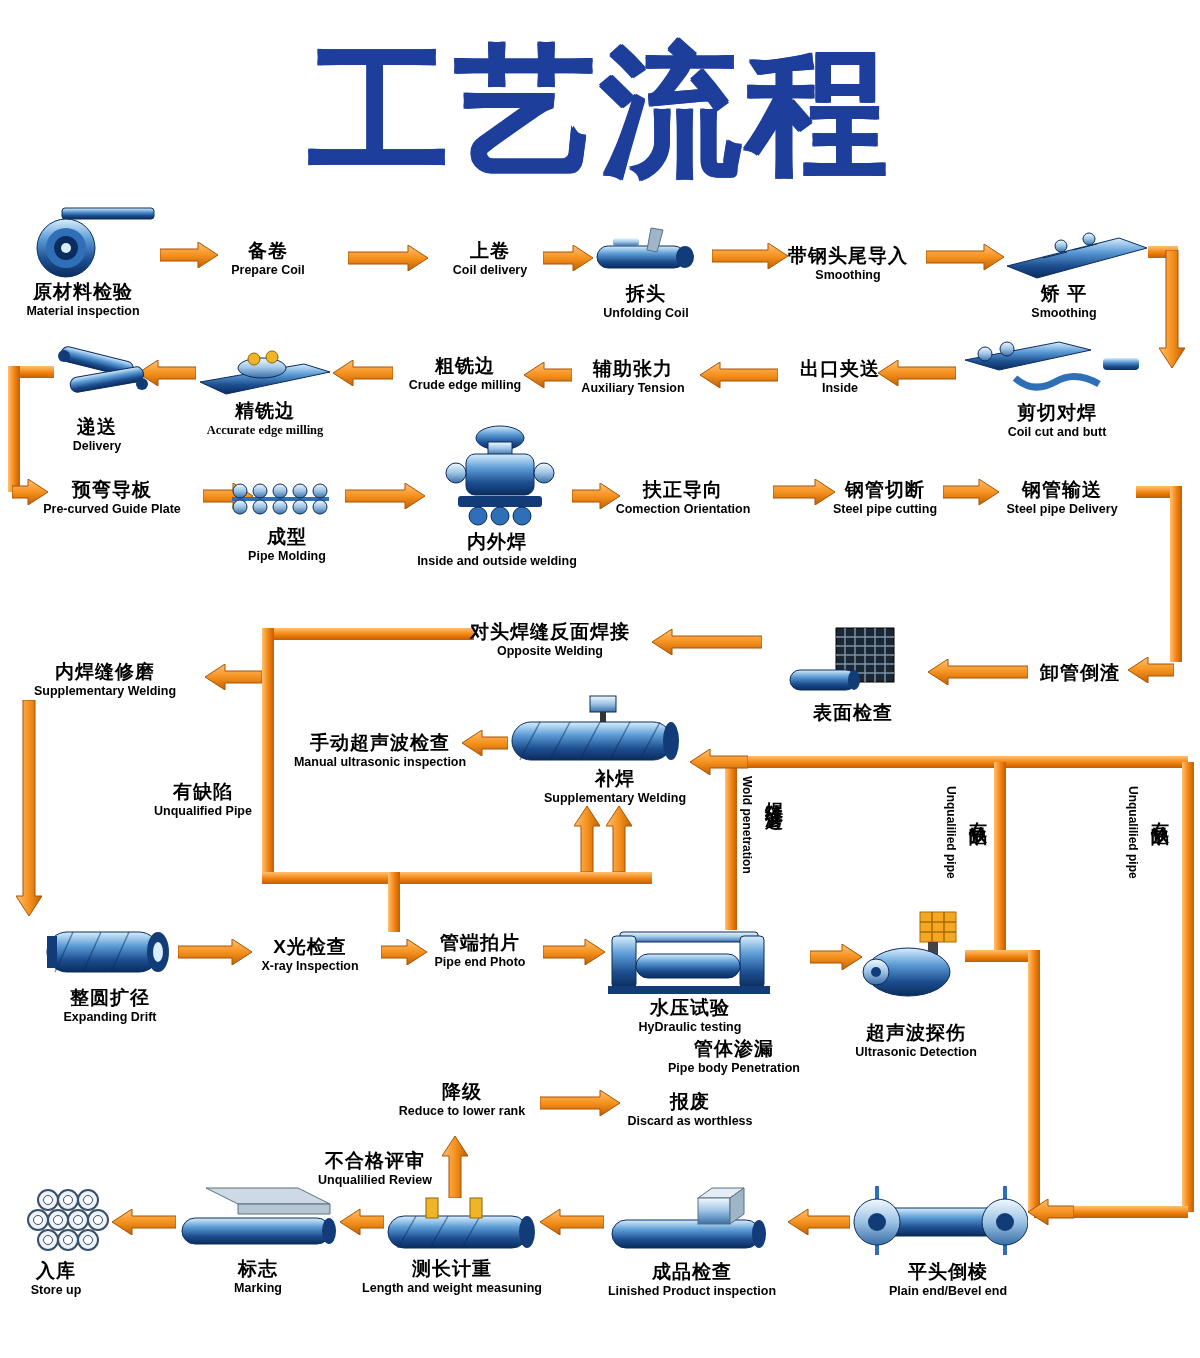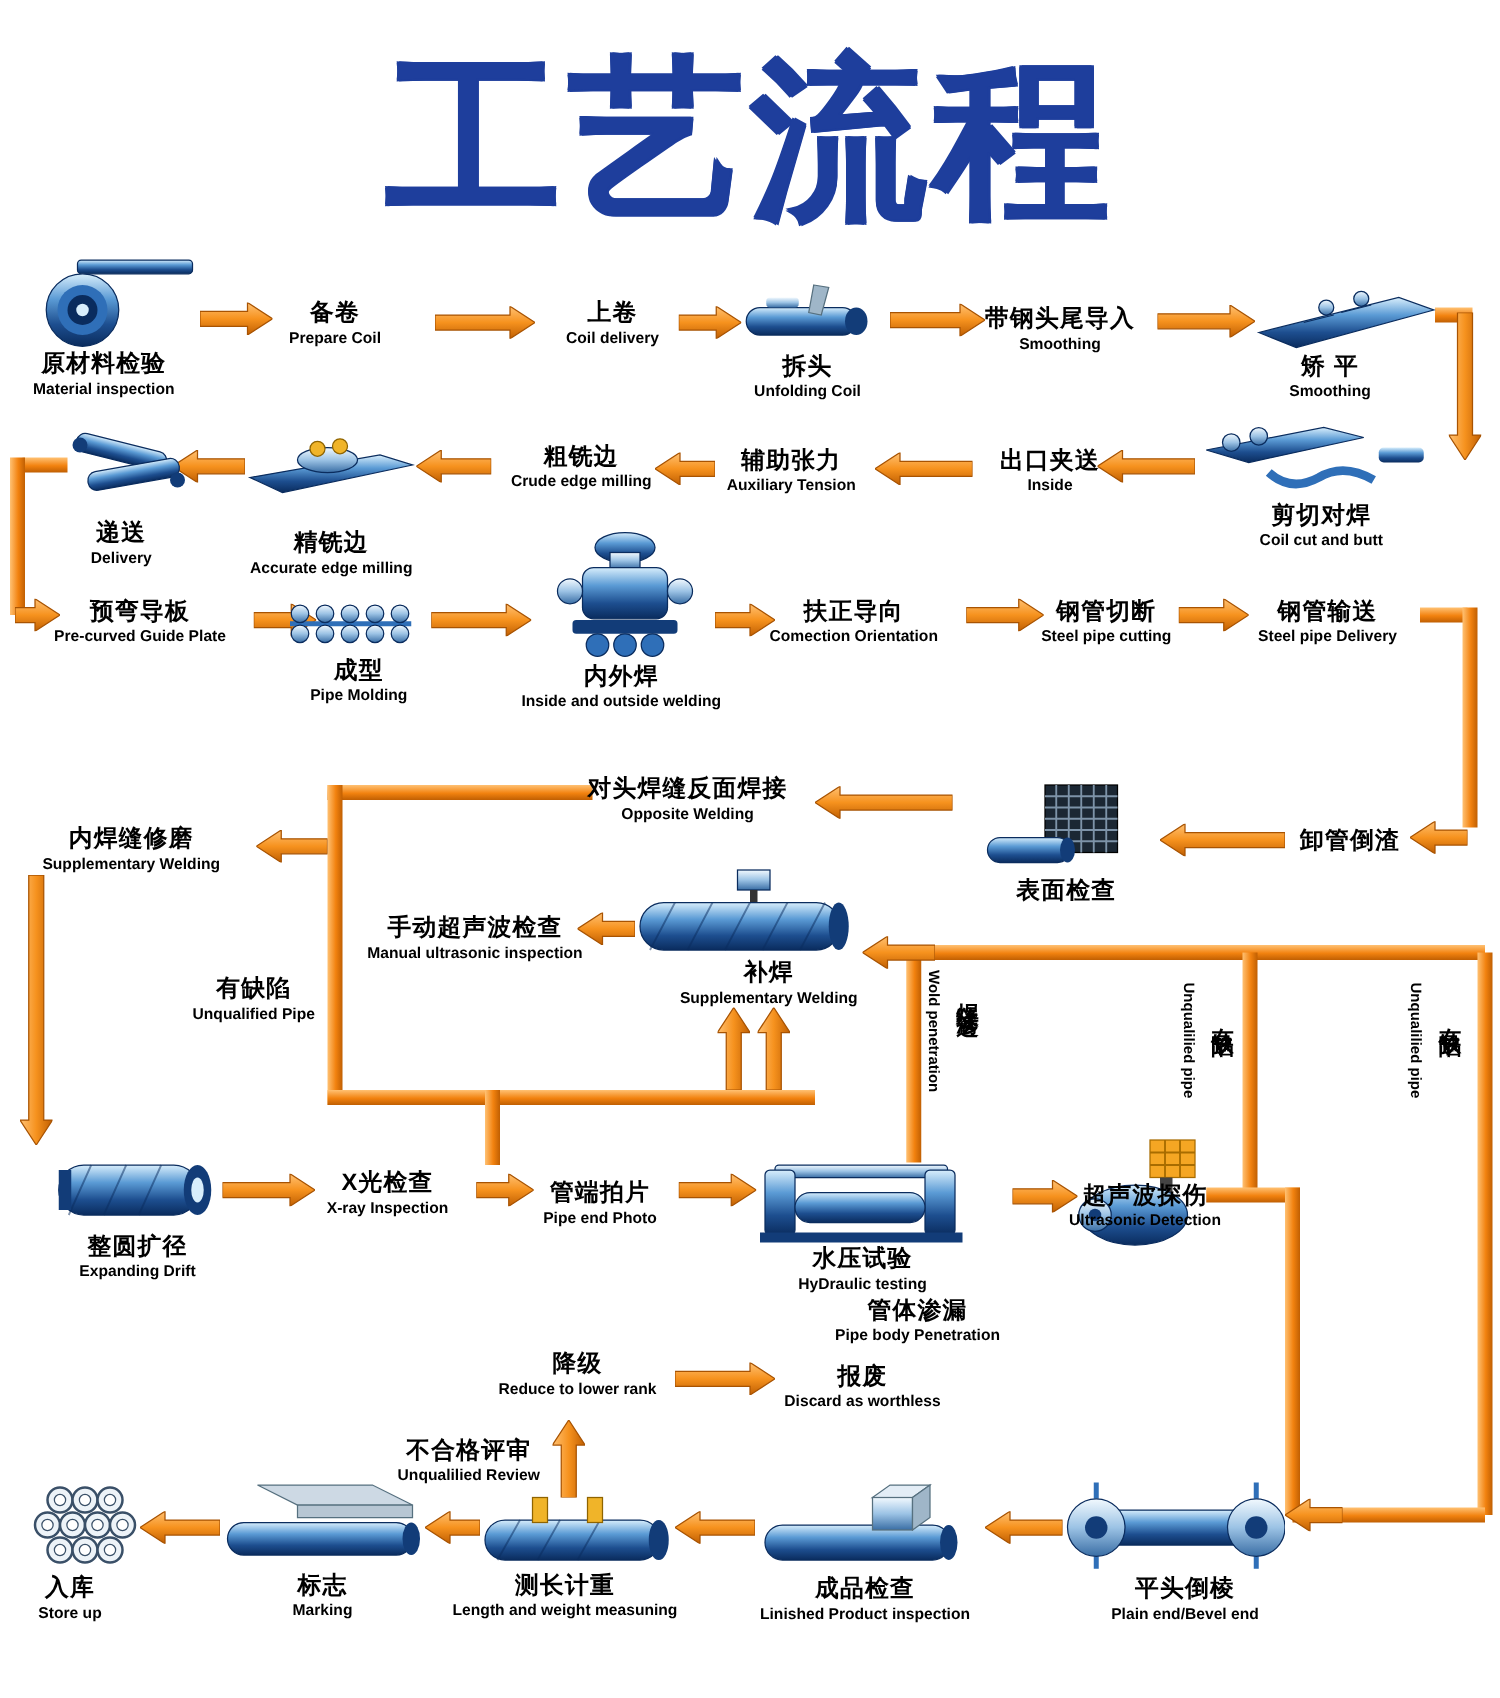--- a/index.html
+++ b/index.html
@@ -477,21 +477,21 @@
       <div class="en">Inside</div>
     </div>
     <div class="step" style="left: 633px; top: 358px;">
       <div class="zh">辅助张力</div>
       <div class="en">Auxiliary Tension</div>
     </div>
     <div class="step" style="left: 465px; top: 355px;">
       <div class="zh">粗铣边</div>
       <div class="en">Crude edge milling</div>
     </div>
-    <div class="step" style="left: 265px; top: 424px;">
+    <div class="step" style="left: 265px; top: 400px; font-family: Liberation Serif, serif;">
       <div class="zh">精铣边</div>
       <div class="en">Accurate edge milling</div>
     </div>
     <div class="step" style="left: 97px; top: 402px; margin-top: 14px;">
       <div class="zh">递送</div>
       <div class="en">Delivery</div>
     </div>
     <div class="step" style="left: 112px; top: 479px;">
       <div class="zh">预弯导板</div>
       <div class="en">Pre-curved Guide Plate</div>
@@ -543,33 +543,33 @@
       <div class="en">Unqualified Pipe</div>
     </div>
     <div class="step" style="left: 110px; top: 987px;">
       <div class="zh">整圆扩径</div>
       <div class="en">Expanding Drift</div>
     </div>
     <div class="step" style="left: 310px; top: 936px;">
       <div class="zh">X光检查</div>
       <div class="en">X-ray Inspection</div>
     </div>
-    <div class="step" style="left: 480px; top: 932px; margin-top: 12px;">
+    <div class="step" style="left: 480px; top: 932px;">
       <div class="zh">管端拍片</div>
       <div class="en">Pipe end Photo</div>
     </div>
     <div class="step" style="left: 690px; top: 997px;">
       <div class="zh">水压试验</div>
       <div class="en">HyDraulic testing</div>
     </div>
     <div class="step" style="left: 734px; top: 1038px;">
       <div class="zh">管体渗漏</div>
       <div class="en">Pipe body Penetration</div>
     </div>
-    <div class="step" style="left: 916px; top: 946px;">
+    <div class="step" style="left: 916px; top: 1022px;">
       <div class="zh">超声波探伤</div>
       <div class="en">Ultrasonic Detection</div>
     </div>
     <div class="step" style="left: 462px; top: 1081px;">
       <div class="zh">降级</div>
       <div class="en">Reduce to lower rank</div>
     </div>
     <div class="step" style="left: 690px; top: 1091px;">
       <div class="zh">报废</div>
       <div class="en">Discard as worthless</div>

